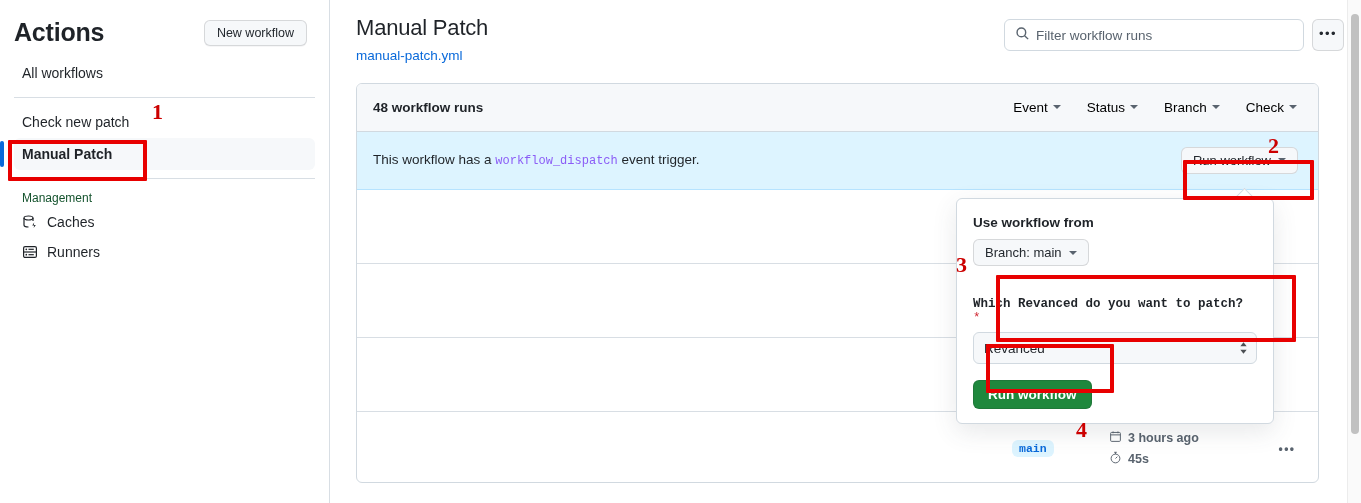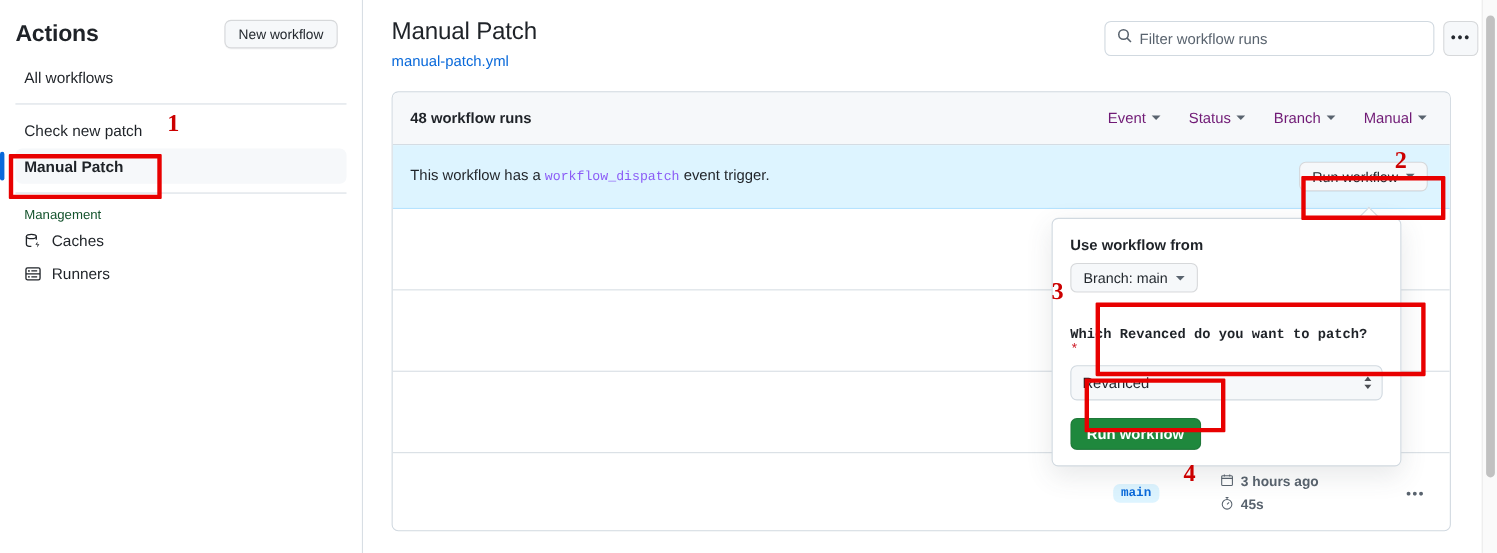--- a/index.html
+++ b/index.html
@@ -22,21 +22,21 @@
     position: absolute; left: 0; top: 0; width: 330px; height: 503px;
     background: #ffffff;
     border-right: 1px solid #d8dee4;
     padding: 0;
   }
   .sidebar-head {
     display: flex; align-items: center; justify-content: space-between;
     padding: 18px 22px 10px 14px;
   }
   .actions-title {
-    font-size: 21px; font-weight: 700; color: #1f2328; letter-spacing: -0.2px;
+    font-size: 25px; font-weight: 700; color: #1f2328; letter-spacing: -0.2px;
   }
   .new-workflow-btn {
     font-size: 12.5px; color: #24292f; background: #f6f8fa;
     border: 1px solid rgba(31,35,40,0.15); border-radius: 6px;
     padding: 5px 12px; cursor: pointer; white-space: nowrap;
     box-shadow: 0 1px 0 rgba(31,35,40,0.04);
   }
   .nav-list { padding: 0 14px; }
   .nav-item {
     display: flex; align-items: center; gap: 8px;
@@ -106,21 +106,21 @@
     border: 1px solid #d1d9e0; border-radius: 6px; background: #fff;
     overflow: hidden; height: 400px; position: relative;
   }
   .runs-header {
     height: 48px; background: #f6f8fa; border-bottom: 1px solid #d1d9e0;
     display: flex; align-items: center; padding: 0 16px;
   }
   .runs-count { font-size: 13.5px; font-weight: 600; color: #1f2328; flex: 1; }
   .filters { display: flex; align-items: center; gap: 26px; padding-right: 5px; }
   .filter-item {
-    font-size: 13.5px; color: #701a75; cursor: pointer;
+    font-size: 13.5px; color: #000000; cursor: pointer;
     display: flex; align-items: center; gap: 5px;
   }
   .caret-down {
     width: 0; height: 0; border-left: 4px solid transparent;
     border-right: 4px solid transparent; border-top: 4px solid #59636e;
     display: inline-block;
   }
 
   .dispatch-banner {
     background: #ddf4ff; border-bottom: 1px solid #b6e3ff;
@@ -323,21 +323,21 @@
           </div>
           <div class="filter-item">
             <span>Status</span>
             <span class="caret-down"></span>
           </div>
           <div class="filter-item">
             <span>Branch</span>
             <span class="caret-down"></span>
           </div>
           <div class="filter-item">
-            <span>Manual</span>
+            <span>Check</span>
             <span class="caret-down"></span>
           </div>
         </div>
       </div>
 
       <div class="dispatch-banner">
         <div class="dispatch-text">
           <span>This workflow has a</span>
           <code>workflow_dispatch</code>
           <span>event trigger.</span>

